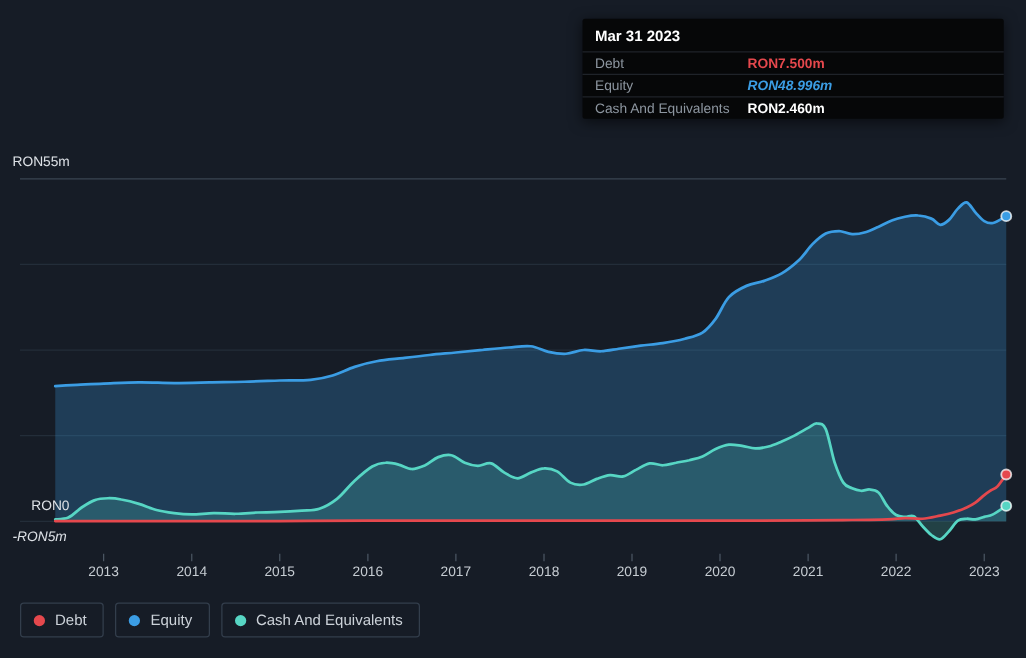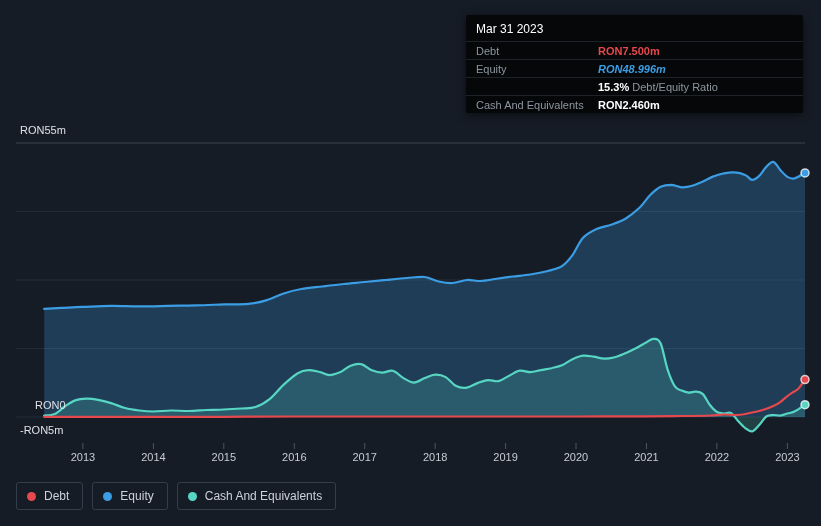--- a/index.html
+++ b/index.html
@@ -1,29 +1,29 @@
 <!DOCTYPE html>
 <html><head>
 <meta charset="utf-8">
 <style>
   html,body{margin:0;padding:0;background:#161c26;}
   .stage{
     position:relative;width:821px;height:526px;background:#161c26;overflow:hidden;
     font-family:"Liberation Sans",sans-serif;
   }
   svg{position:absolute;left:0;top:0;}
-  .ylabel{position:absolute;left:20px;color:#dde1e6;font-size:11px;line-height:13px;}
+  .ylabel{position:absolute;left:10px;color:#dde1e6;font-size:11px;line-height:13px;}
   .ylabel-max{top:124px;}
   .ylabel-zero{top:399px;padding-left:15px;}
-  .ylabel-min{top:424px;}
+  .ylabel-min{top:424px;font-style:italic;}
   .tooltip{
     position:absolute;left:466px;top:15px;width:337px;background:#060708;
     border-radius:2px;font-size:11px;z-index:5;box-shadow:0 2px 10px rgba(0,0,0,.55);
   }
-  .tt-title{padding:7px 10px 5px;font-weight:normal;color:#ffffff;font-size:12px;}
+  .tt-title{padding:7px 10px 5px;font-weight:bold;color:#ffffff;font-size:12px;}
   .tt-row{display:flex;align-items:center;height:17px;padding:0 10px;border-top:1px solid #1f2329;}
   .tt-label{width:122px;color:#8d96a0;flex-shrink:0;}
   .tt-value{font-weight:bold;color:#ffffff;text-align:center;}
   .tt-muted{font-weight:normal;color:#8d96a0;}
   .legend{position:absolute;left:16px;top:482px;display:flex;gap:9px;}
   .legend-item{
     display:flex;align-items:center;gap:8px;padding:6px 13px 6px 10px;
     border:1px solid #333e4c;border-radius:3px;color:#ccd2d9;font-size:12px;cursor:pointer;
     background:transparent;line-height:14px;
   }
@@ -80,24 +80,20 @@
     <div class="tt-title">Mar 31 2023</div>
     <div class="tt-row">
       <span class="tt-label">Debt</span>
       <span class="tt-value" style="color: rgb(229, 72, 77);">RON7.500m</span>
     </div>
     <div class="tt-row">
       <span class="tt-label">Equity</span>
       <span class="tt-value" style="color: rgb(59, 157, 228); font-style: italic;">RON48.996m</span>
     </div>
     <div class="tt-row">
-      <span class="tt-label"></span>
-      <span class="tt-value"><b>15.3%</b><span class="tt-muted"> Debt/Equity Ratio</span></span>
-    </div>
-    <div class="tt-row">
       <span class="tt-label">Cash And Equivalents</span>
       <span class="tt-value" style="color: rgb(255, 255, 255);">RON2.460m</span>
     </div>
   </div>
 
   <div class="legend">
     <div class="legend-item">
       <span class="dot" style="background: rgb(229, 72, 77);"></span>
       <span>Debt</span>
     </div>

